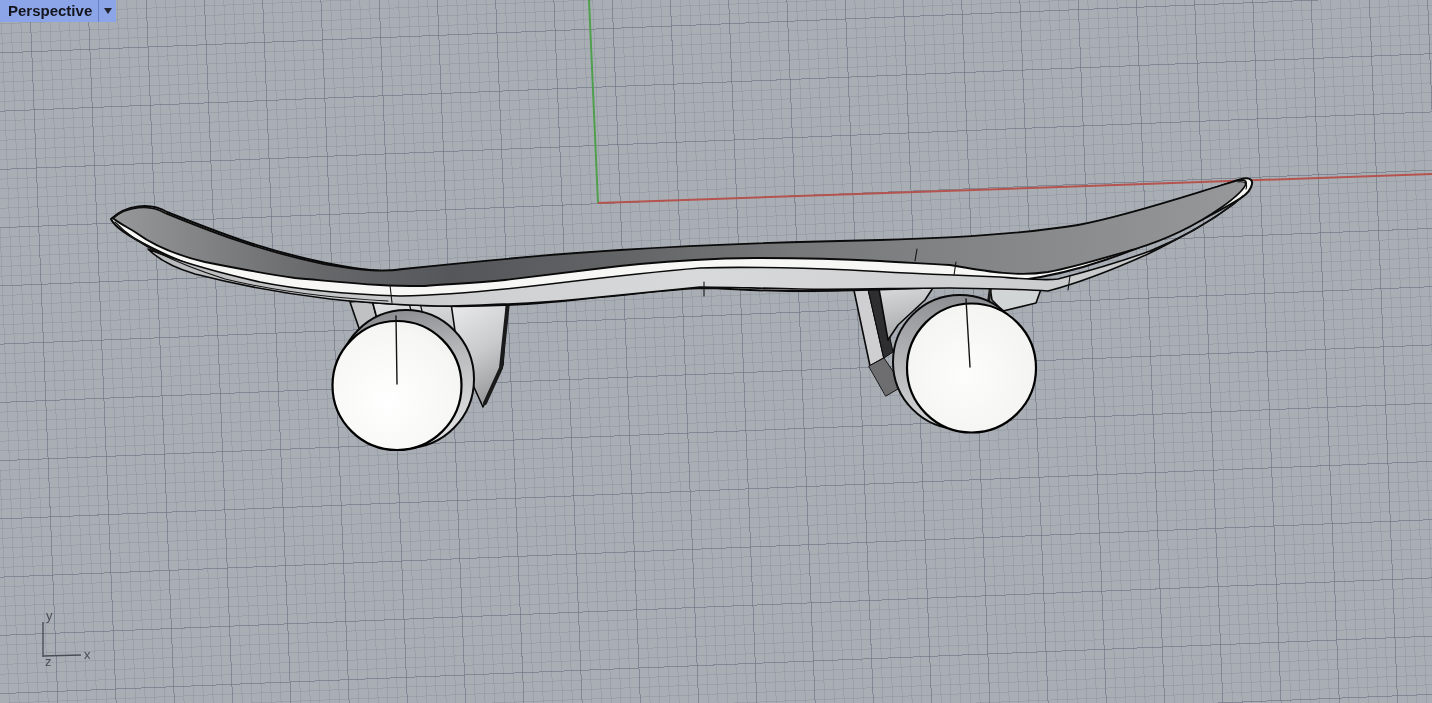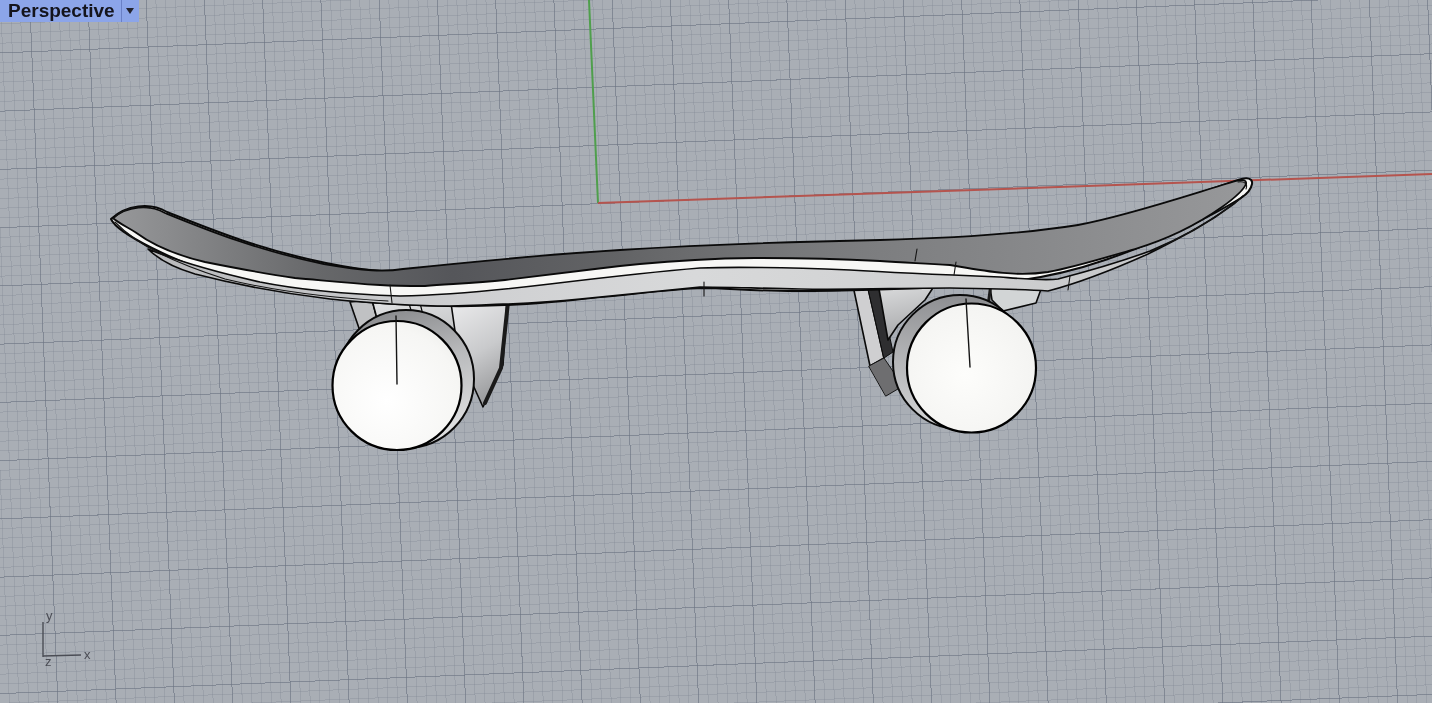--- a/index.html
+++ b/index.html
@@ -19,21 +19,21 @@
       repeating-linear-gradient(0deg,  rgba(124,131,144,0.30) 0 1px, transparent 1px 9.7px);
     transform:rotate(-2.3deg);
   }
   .scene{position:absolute;left:0;top:0;width:1432px;height:703px;}
   
   .vp-label{
     position:absolute;left:0;top:0;height:22px;background:#8ca5e9;
     display:flex;align-items:center;cursor:default;user-select:none;
   }
   .vp-label .title{
-    font-size:19px;font-weight:bold;color:#14141c;padding:0 6px 0 8px;line-height:22px;
+    font-size:15px;font-weight:bold;color:#14141c;padding:0 6px 0 8px;line-height:22px;
   }
   .vp-label .sep{width:1px;height:22px;background:#6a80c6;}
   .vp-label .arrow-box{width:17px;height:22px;display:flex;align-items:center;justify-content:center;}
   .vp-label .tri{
     width:0;height:0;border-left:4.5px solid transparent;border-right:4.5px solid transparent;
     border-top:6px solid #23232e;
   }
   .gizmo-text{font-size:13px;fill:#4b4d55;}
 </style>
 </head>

